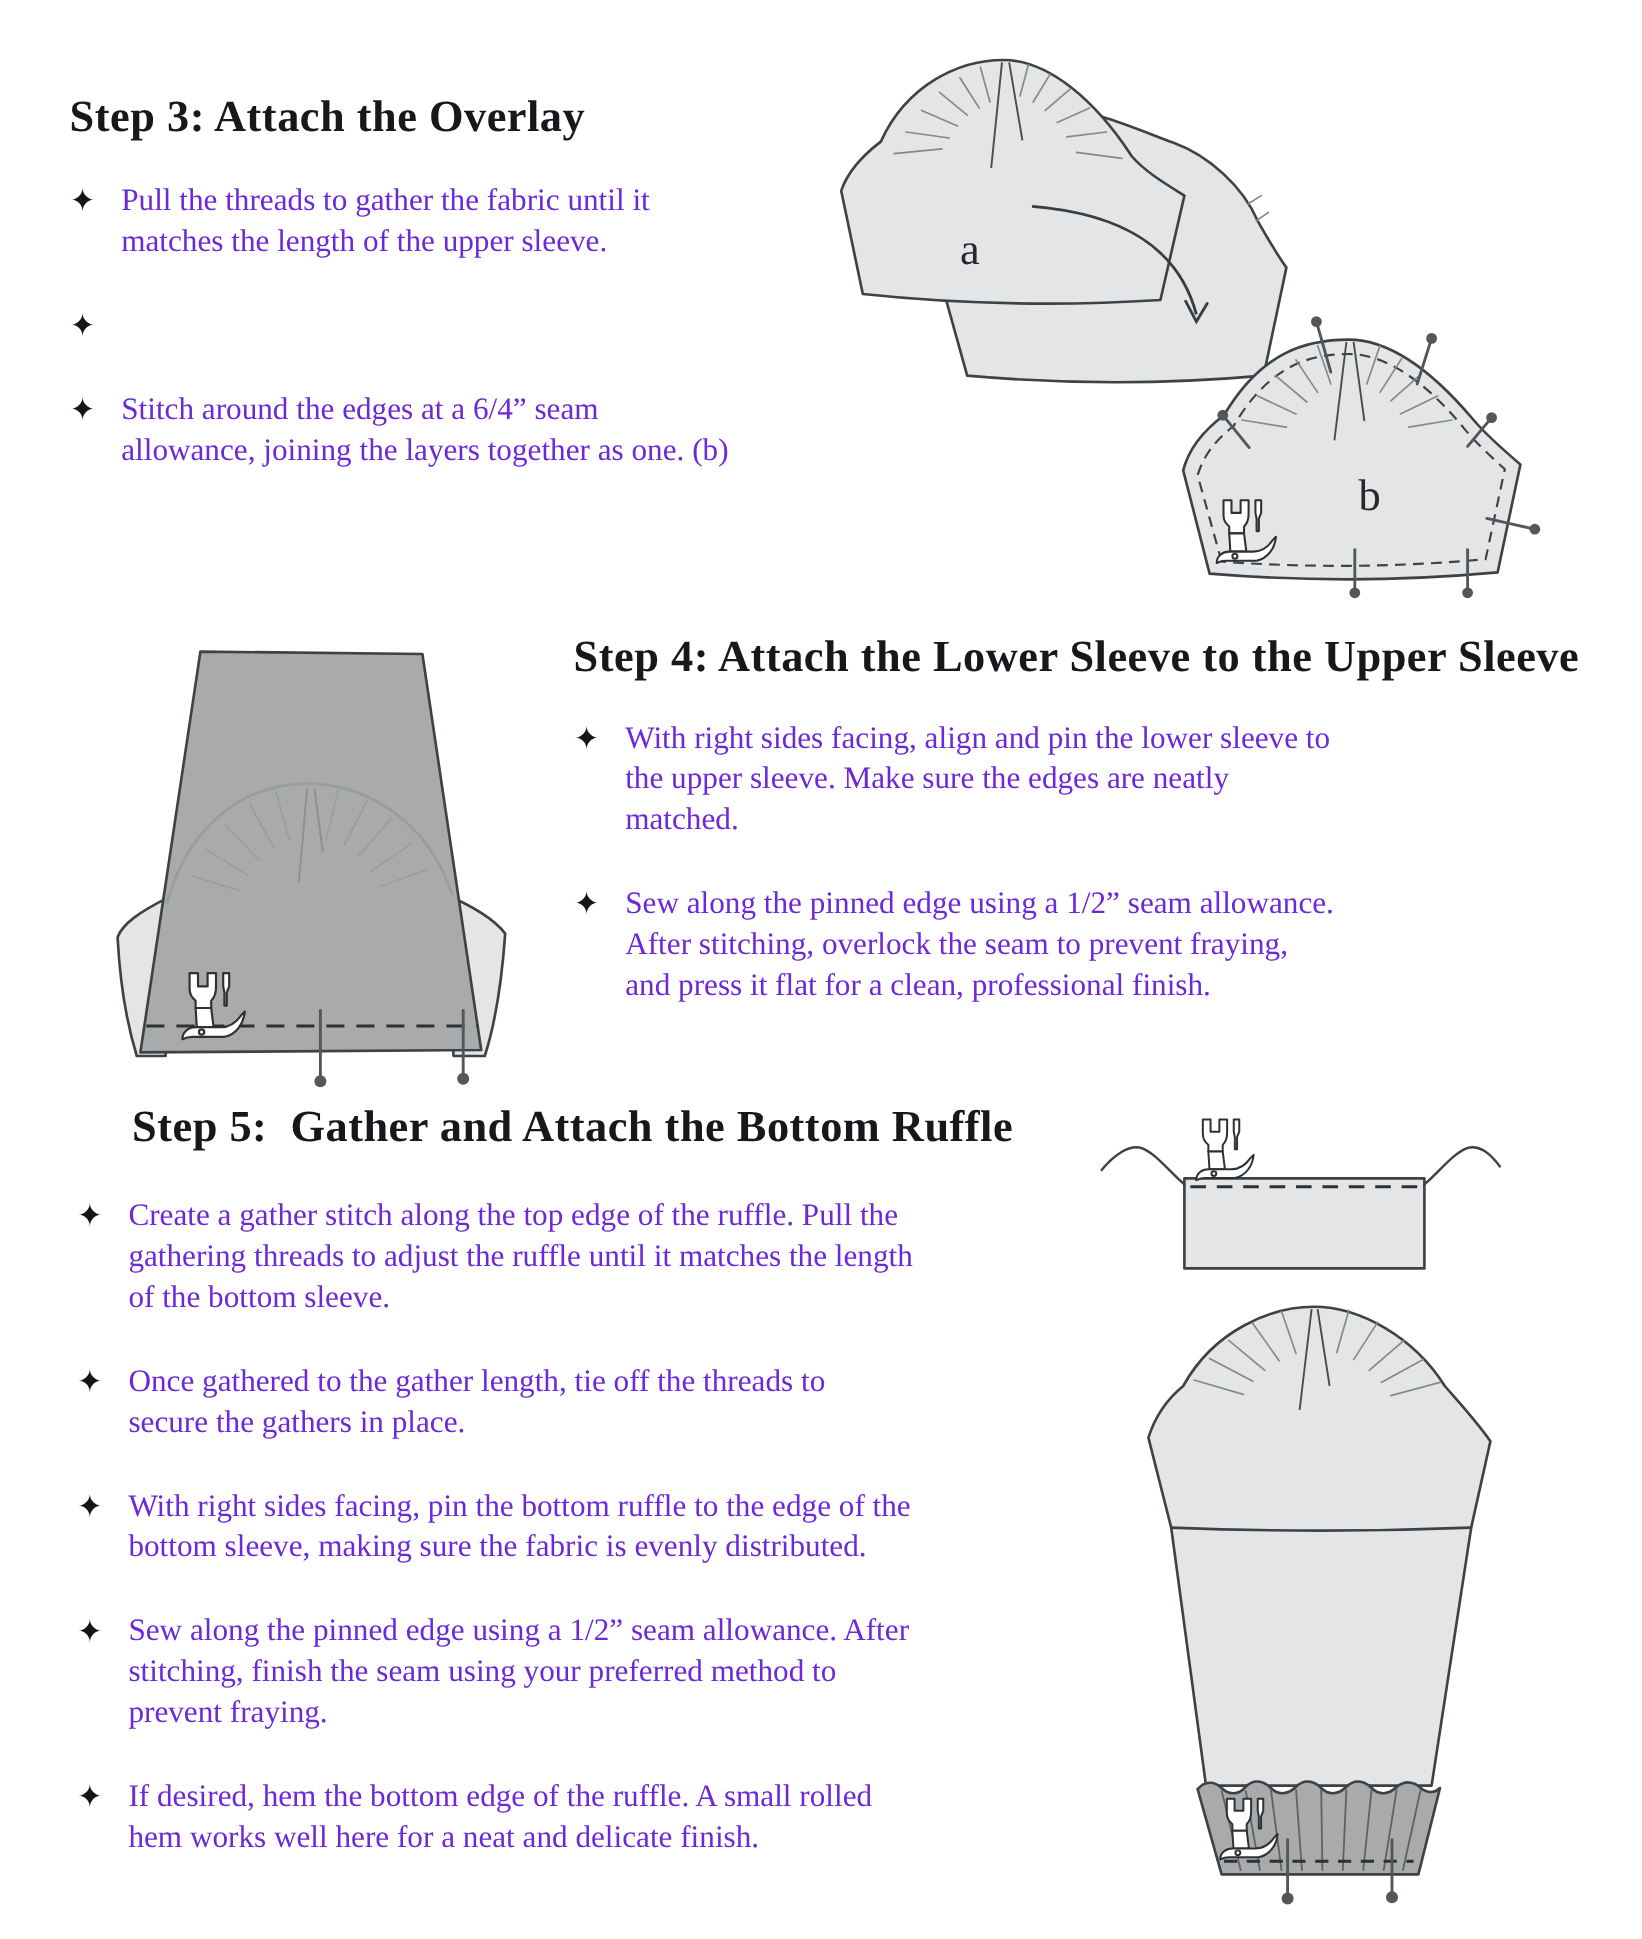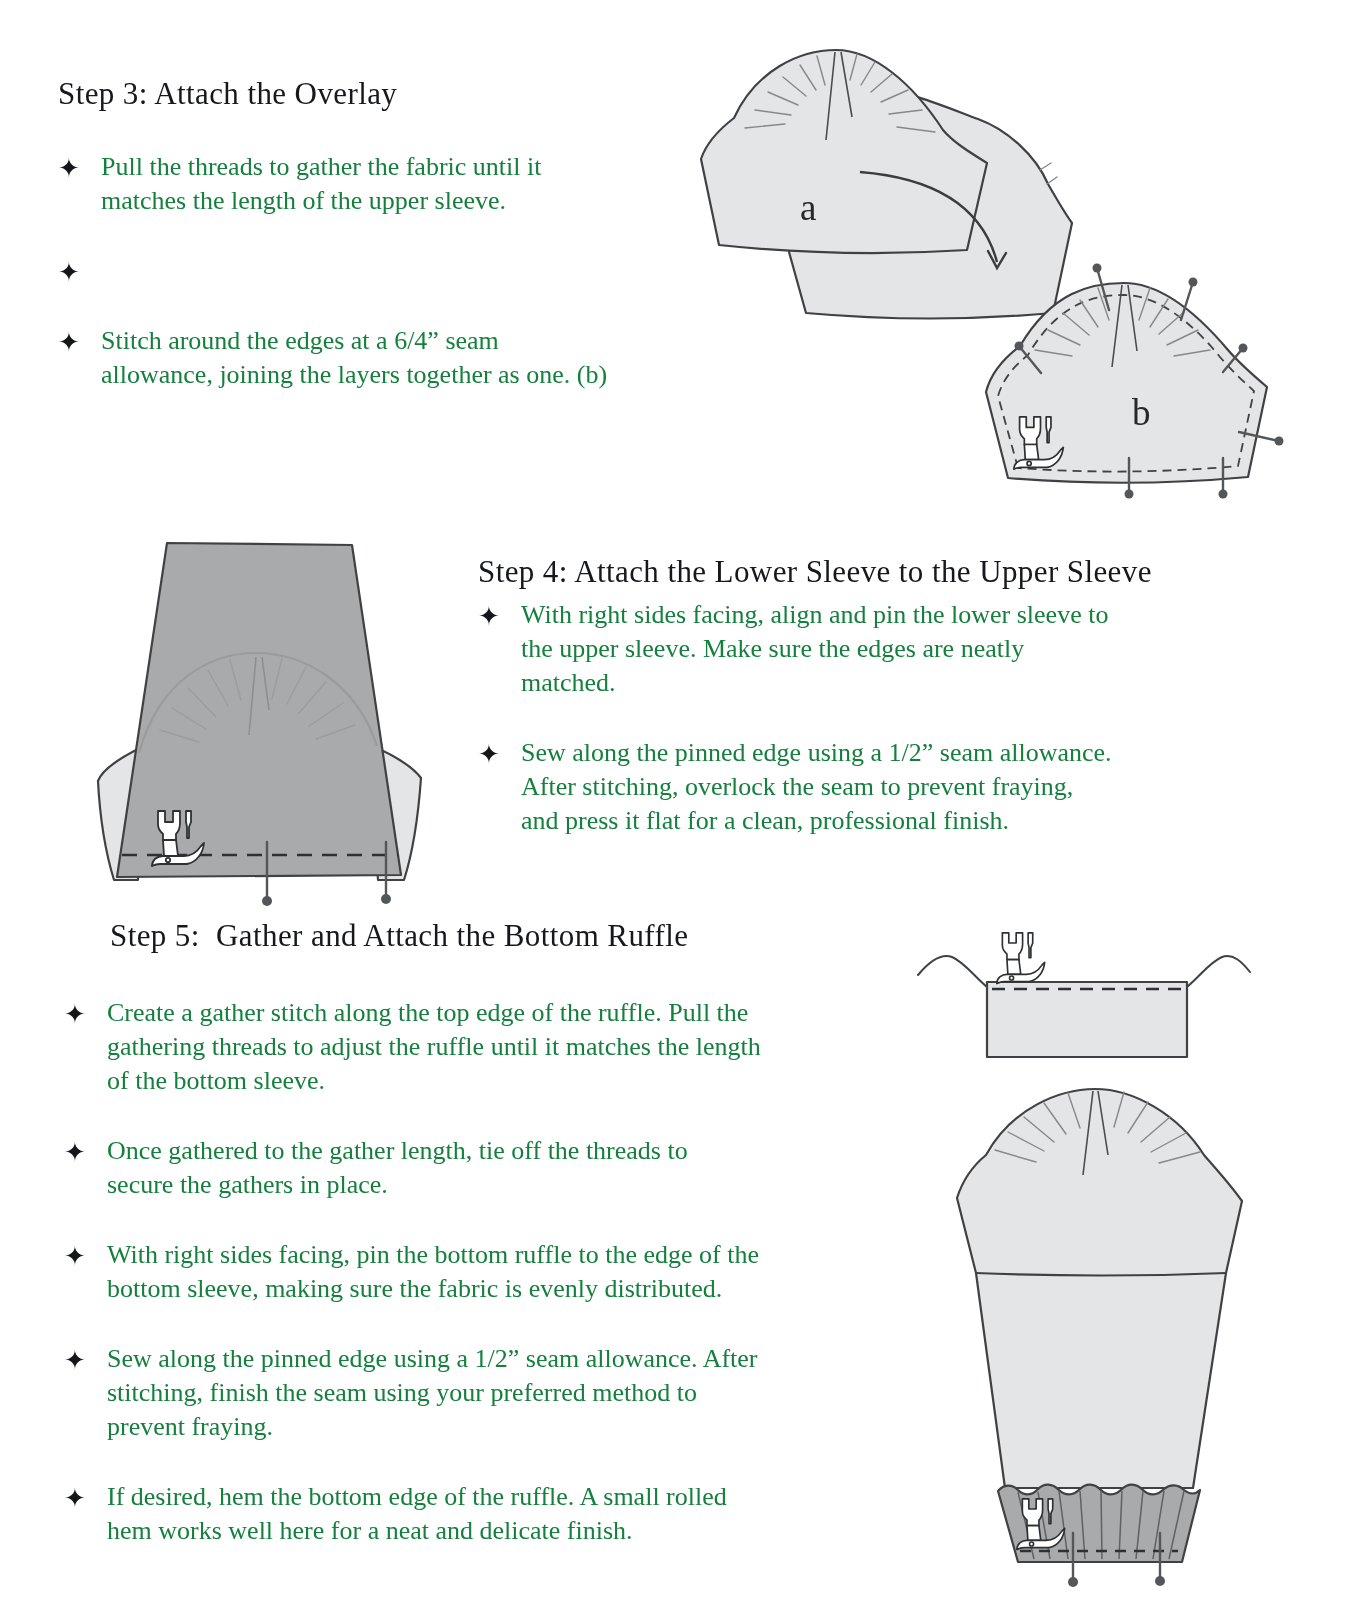--- a/index.html
+++ b/index.html
@@ -1,25 +1,25 @@
 <!DOCTYPE html>
 <html><head>
 <meta charset="utf-8">
 <style>
   html,body{margin:0;padding:0;}
   body{width:1368px;height:1616px;background:#ffffff;overflow:hidden;
        font-family:"Liberation Serif","DejaVu Serif",serif;color:#1d1f22;}
   .canvas{position:absolute;top:0;left:0;width:1368px;height:1616px;}
-  .step-title{position:absolute;font-size:31px;font-weight:400;letter-spacing:.4px;
+  .step-title{position:absolute;font-size:37px;font-weight:700;letter-spacing:.4px;
               color:#16181b;white-space:pre;}
   .bullets{position:absolute;}
   .bullet{display:flex;align-items:flex-start;margin-bottom:36px;}
   .star{flex:0 0 auto;width:30px;font-size:26px;line-height:34px;color:#141619;
         font-family:"DejaVu Sans",sans-serif;transform:translateY(1px);}
-  .btext{font-size:26px;line-height:34px;white-space:pre-line;color:#15803d;
+  .btext{font-size:26px;line-height:34px;white-space:pre-line;color:#6d28d9;
          margin-left:13px;}
   svg{position:absolute;pointer-events:none;}
   svg text.fig-label{font-family:"Liberation Serif","DejaVu Serif",serif;
         font-size:37px;fill:#26282b;}
   .outline{fill:#e3e5e6;stroke:#3f4245;stroke-width:2.2;stroke-linejoin:round;}
   .darkfab{fill:#a8aaab;stroke:#3f4245;stroke-width:2.2;stroke-linejoin:round;}
   .gather{stroke:#85898b;stroke-width:1.4;fill:none;stroke-linecap:round;}
   .notch{stroke:#4a4d50;stroke-width:1.6;fill:none;}
   .dashline{stroke:#2e3133;stroke-width:2.6;fill:none;stroke-dasharray:15 10;}
   .dashfine{stroke:#3f4245;stroke-width:1.8;fill:none;stroke-dasharray:9 6;}
@@ -45,21 +45,21 @@
     <div class="bullet">
       <span class="star">✦</span>
     </div>
     <div class="bullet">
       <span class="star">✦</span>
       <span class="btext">Stitch around the edges at a 6/4” seam
 allowance, joining the layers together as one. (b)</span>
     </div>
   </div>
 
-  <div class="step-title" style="left:478px;top:526px;margin-top:28px;">Step 4: Attach the Lower Sleeve to the Upper Sleeve</div>
+  <div class="step-title" style="left:478px;top:526px;">Step 4: Attach the Lower Sleeve to the Upper Sleeve</div>
 
   <div class="bullets" style="left:478px;top:598px;width:720px;">
     <div class="bullet">
       <span class="star">✦</span>
       <span class="btext">With right sides facing, align and pin the lower sleeve to
 the upper sleeve. Make sure the edges are neatly
 matched.</span>
     </div>
     <div class="bullet">
       <span class="star">✦</span>

